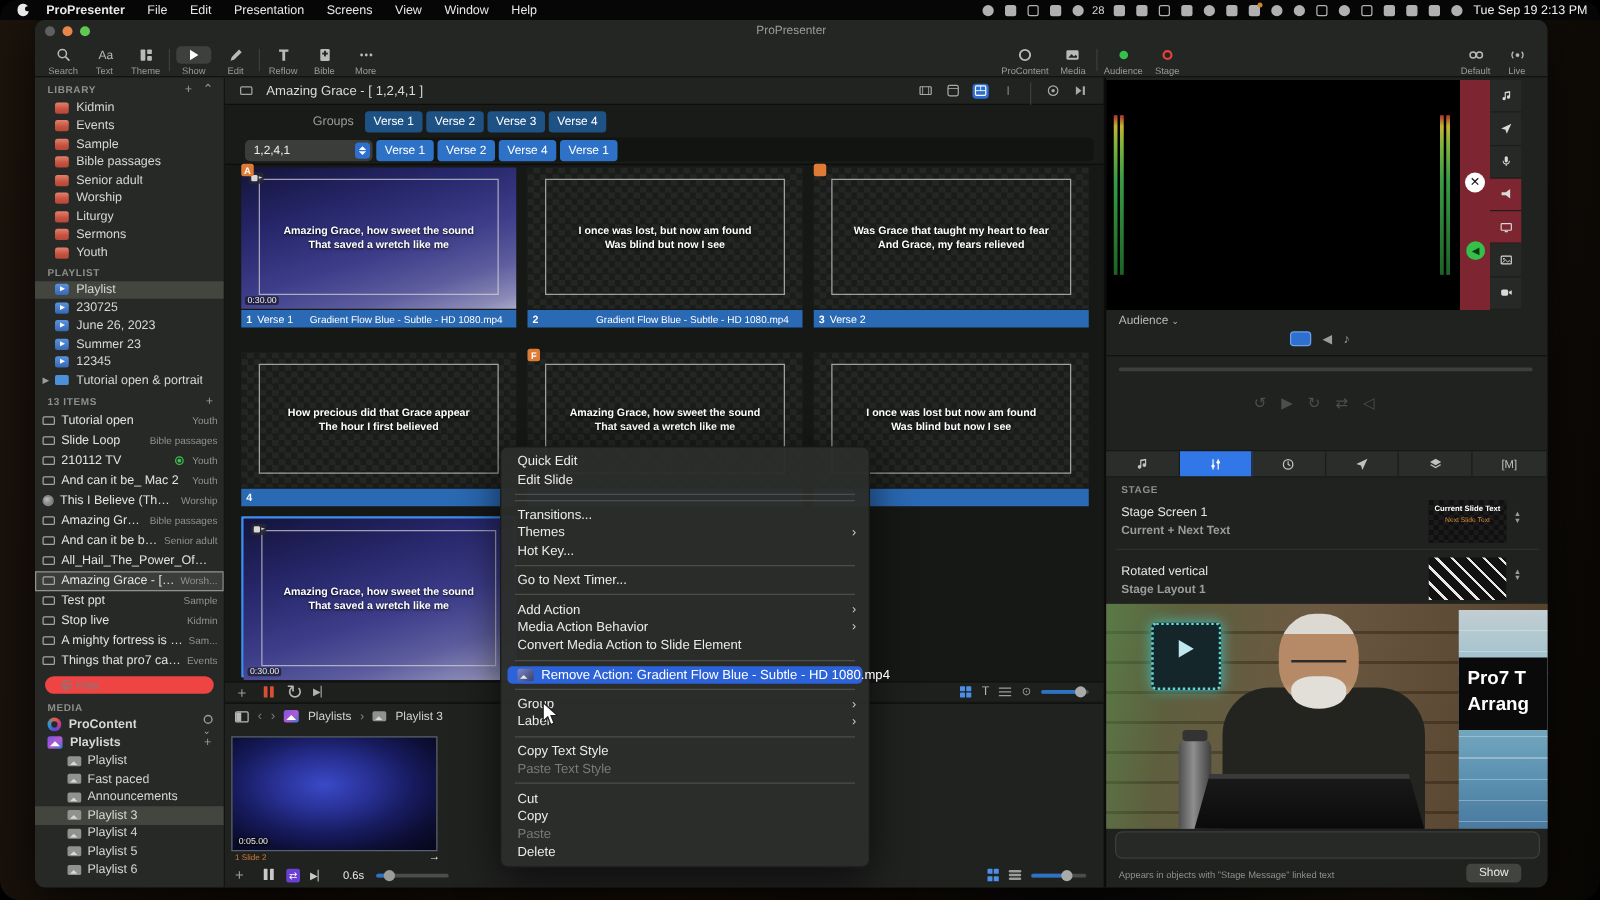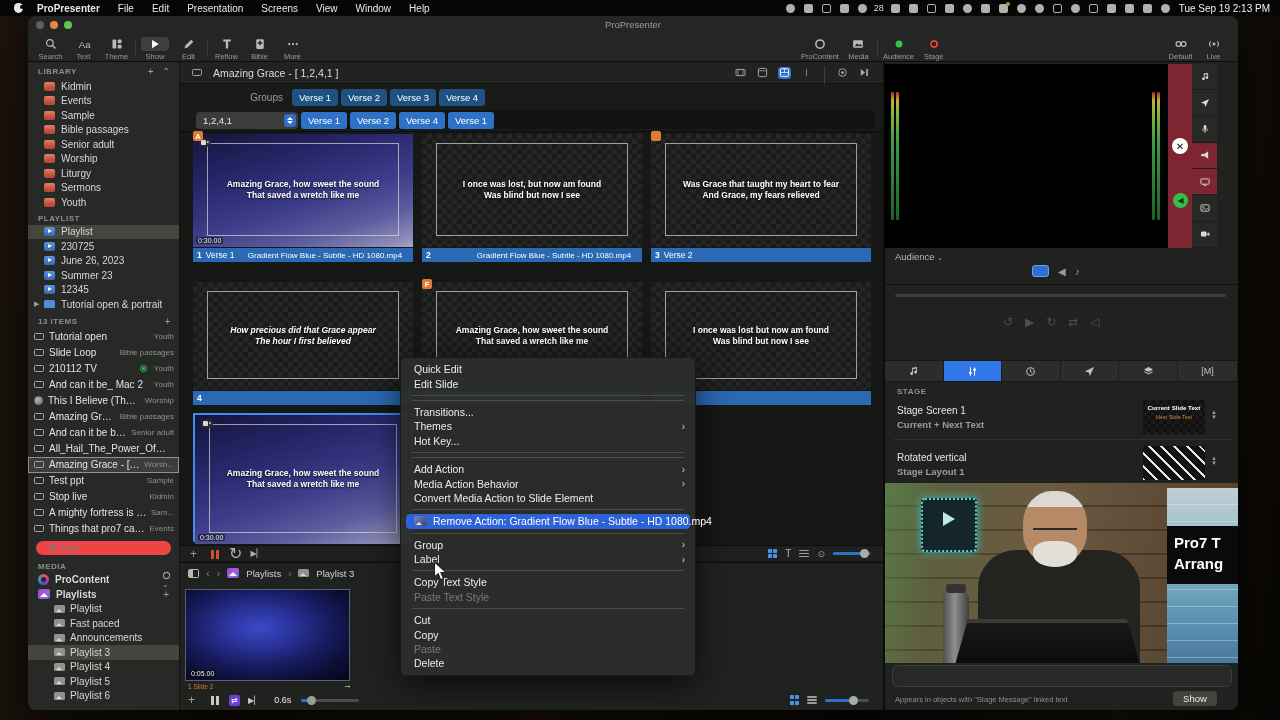--- a/index.html
+++ b/index.html
@@ -1,18 +1,18 @@
 <!DOCTYPE html>
 <html><head>
 <meta charset="utf-8">
 <style>
   html,body{margin:0;padding:0;background:#000;}
   *{box-sizing:border-box;font-family:"Liberation Sans","DejaVu Sans",sans-serif;}
   .desktop{position:relative;width:1280px;height:720px;overflow:hidden;
-    background:linear-gradient(95deg,#1c140c 0%,#0e0906 22%,#191108 45%,#0a0705 68%,#15100a 88%,#080604 100%);}
+    background:linear-gradient(95deg,#1c140c 0%,#0e0906 22%,#191108 45%,#0a0705 68%,#15100a 88%,#080604 100%);border-radius:16px;}
   .nosel{user-select:none;}
 
   
   .menubar{position:absolute;left:0;top:0;width:1280px;height:16px;background:#060606;display:flex;align-items:center;color:#e8e8e8;font-size:10px;z-index:50;}
   .apple{width:9px;height:10px;background:#e8e8e8;border-radius:45% 45% 48% 48%;margin:0 14px 0 14px;position:relative;}
   .apple:before{content:"";position:absolute;right:-1px;top:2px;width:4px;height:4px;border-radius:50%;background:#060606;}
   .menus{display:flex;gap:18px;}
   .menus .mi{white-space:nowrap;}
   .menus .mi.first{font-weight:700;}
   .status{margin-left:auto;display:flex;align-items:center;gap:9px;padding-right:10px;color:#d8d8d8;}
@@ -682,21 +682,21 @@
                 <div class="sline">And Grace, my fears relieved</div>
               </div>
             </div>
             <span class="badge"></span>
             <div class="sbar" style="top: 114px;">
               <span class="n">3</span>
               <span class="grp">Verse 2</span>
             </div>
           </div>
           <div class="slide" style="left: 13px; top: 150px; height: 123px;">
-            <div class="simg checker" style="height: 108px; font-style: italic;">
+            <div class="simg checker" style="height: 108px;">
               <div class="frame">
                 <div class="sline">How precious did that Grace appear</div>
                 <div class="sline">The hour I first believed</div>
               </div>
             </div>
             <div class="sbar" style="top: 109px;">
               <span class="n">4</span>
             </div>
           </div>
           <div class="slide" style="left: 242px; top: 150px; height: 123px;">
@@ -958,20 +958,23 @@
         <span>Transitions...</span>
       </div>
       <div class="cmi">
         <span>Themes</span>
         <span class="sub">›</span>
       </div>
       <div class="cmi">
         <span>Hot Key...</span>
       </div>
       <div class="cmsep"></div>
+      <div class="cmi">
+        <span>Go to Next Timer...</span>
+      </div>
       <div class="cmsep"></div>
       <div class="cmi">
         <span>Add Action</span>
         <span class="sub">›</span>
       </div>
       <div class="cmi">
         <span>Media Action Behavior</span>
         <span class="sub">›</span>
       </div>
       <div class="cmi">

